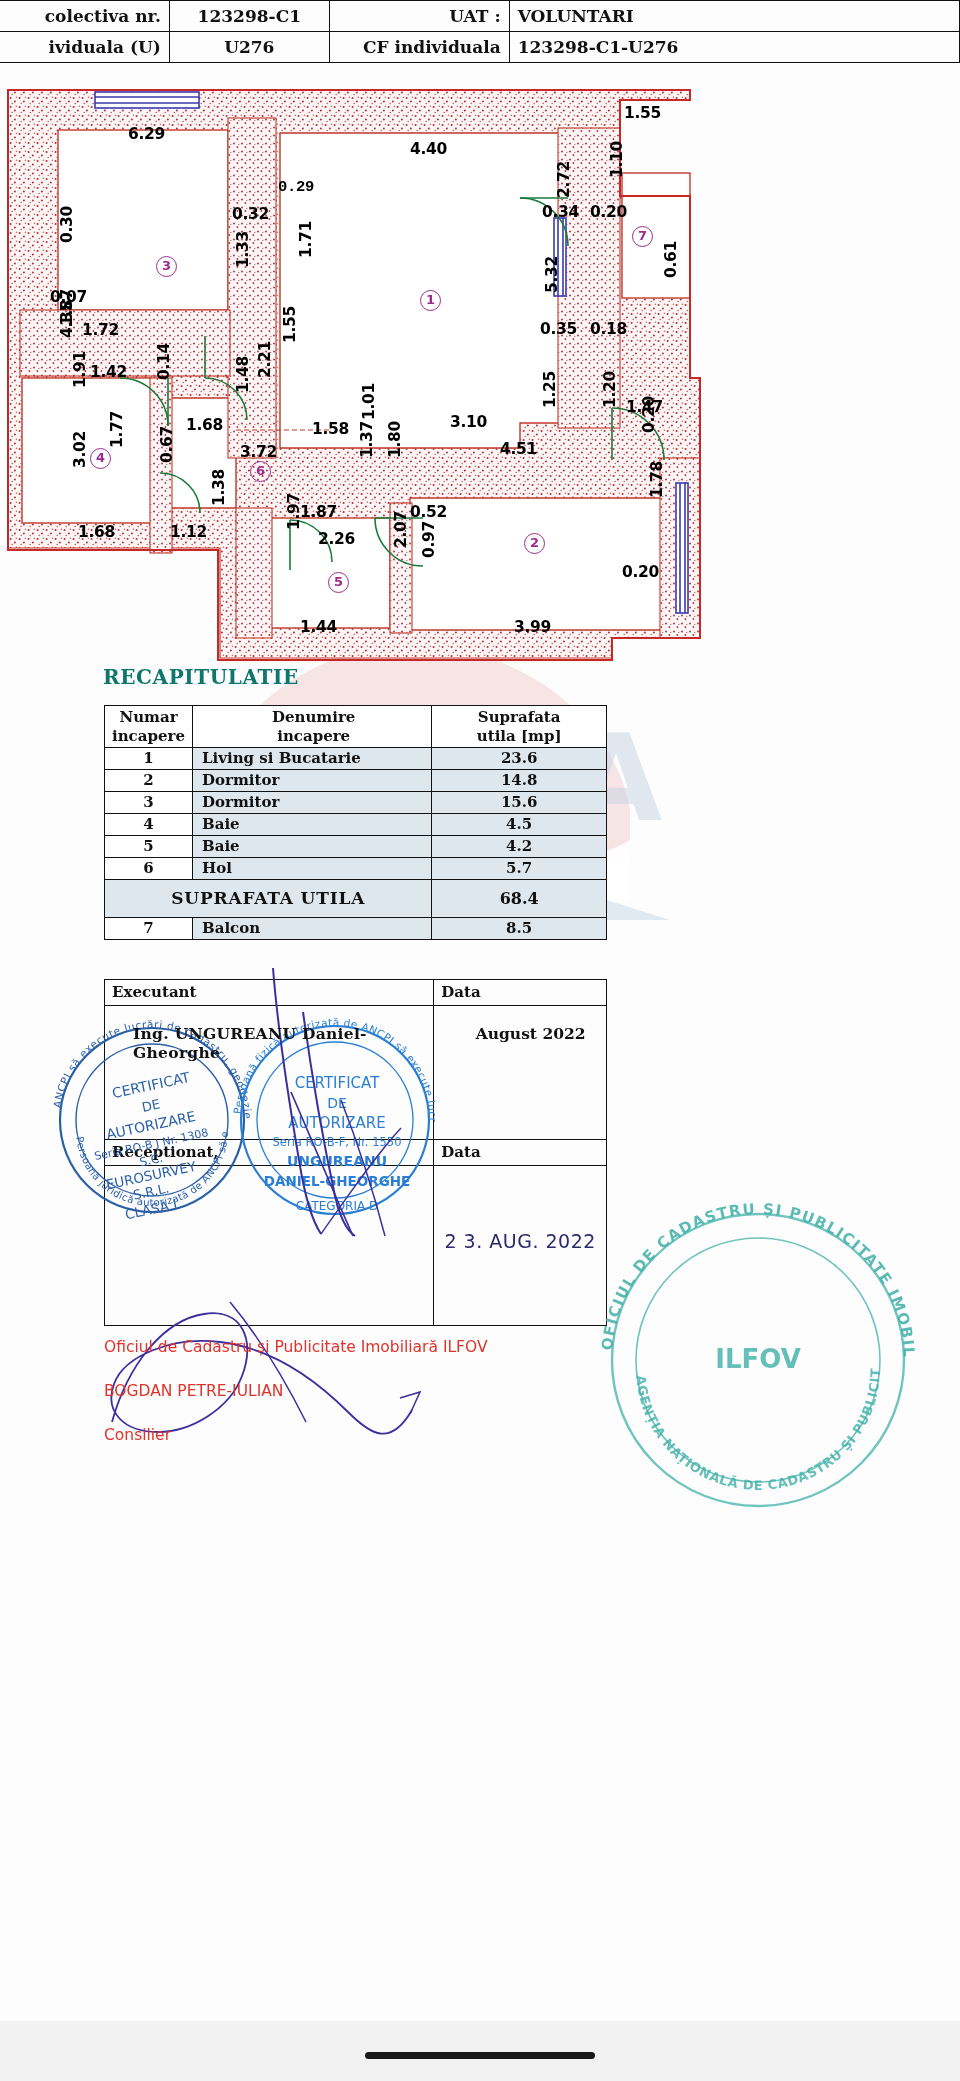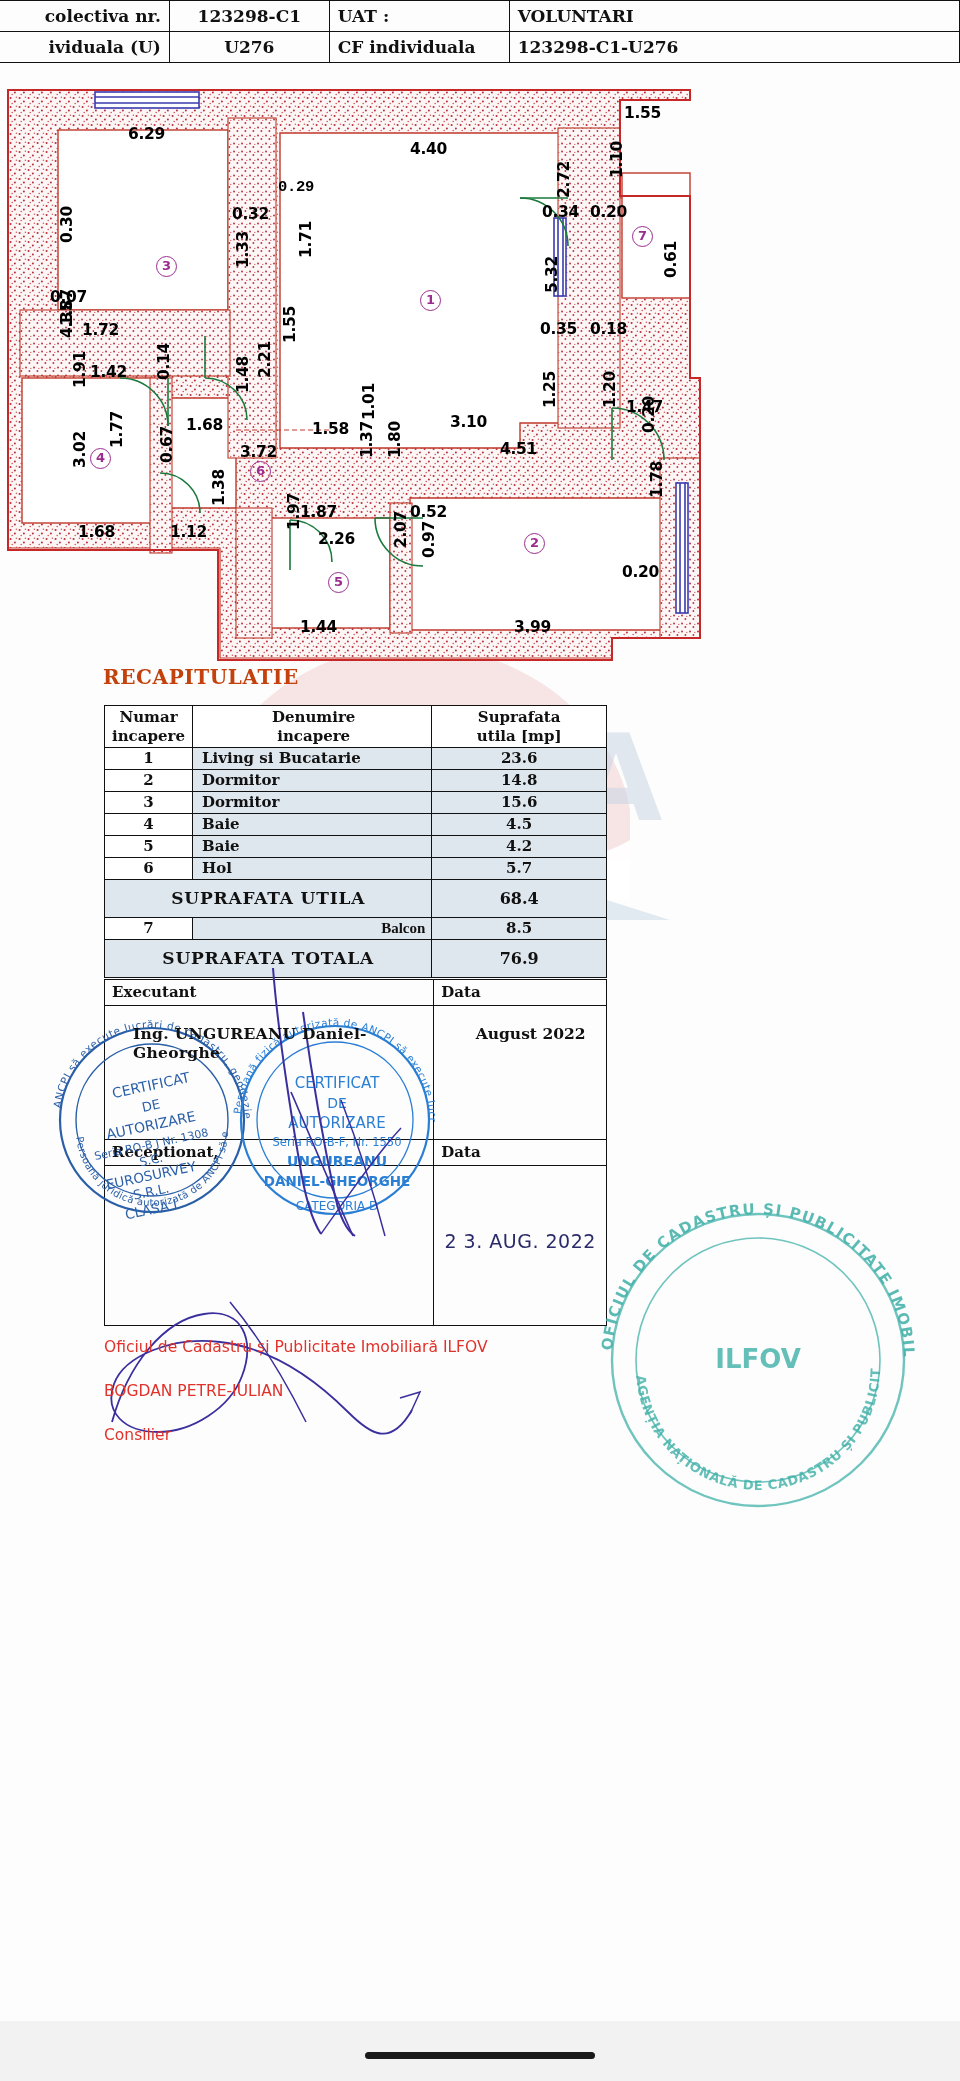--- a/index.html
+++ b/index.html
@@ -19,21 +19,21 @@
   
   .hdr {
     position:absolute; left:-16px; top:0px; width:976px; height:60px;
     border-collapse:collapse;
     font-family:"DejaVu Serif", serif;
     font-size:17px; font-weight:700; color:#111;
   }
   .hdr td { border:1.6px solid #111; padding:2px 8px; height:30px; line-height:26px; white-space:nowrap; }
   .hdr .c1 { width:185px; text-align:right; }
   .hdr .c2 { width:160px; text-align:center; }
-  .hdr .c3 { width:180px; text-align:left;margin-top:27px; }
+  .hdr .c3 { width:180px; text-align:right;margin-top:27px; }
   .hdr .c4 { width:451px; text-align:left;border-radius:7px; }
 
   
   .plan {
     position:absolute; left:0px; top:78px; width:724px; height:600px;
   }
   .plan svg { display:block; }
 
   .dimlabel {
     position:absolute;
@@ -49,21 +49,21 @@
     border:1.7px solid #9b2d8f;
     color:#9b2d8f; font-family:"DejaVu Sans", sans-serif;
     font-size:13px; font-weight:700;
     text-align:center; line-height:18px;
   }
 
   
   .recap-title {
     position:absolute; left:103px; top:665px;
     font-family:"DejaVu Serif", serif;
-    font-size:20px; font-weight:700; letter-spacing:0.6px; color:#c2410c;
+    font-size:20px; font-weight:700; letter-spacing:0.6px; color:#0f766e;
   }
 
   .rtable {
     position:absolute; left:104px; top:705px; width:503px;
     border-collapse:collapse;
     font-family:"DejaVu Serif", serif;
     font-size:15px; font-weight:700; color:#111;
     background:#ffffff;
   }
   .rtable td, .rtable th {
@@ -76,21 +76,21 @@
     height:42px; text-align:center; font-weight:700; background:#ffffff;
     font-size:15px; line-height:19px;
   }
   .rtable .col-num { width:88px; text-align:center; }
   .rtable .col-name { width:240px; text-align:left; padding-left:9px; }
   .rtable .col-area { width:175px; text-align:center; }
   .rtable tbody tr td { background:#dfe7ee; }
   .rtable tbody tr td.col-num { background:#ffffff; }
   .rtable .sumrow td { background:#dfe7ee; text-align:center; font-size:17px; letter-spacing:0.8px; height:38px; }
   .rtable .sumrow td.col-area { font-size:16px; letter-spacing:0; }
-  .rtable .balcon td.col-name { text-align:right;font-family:Liberation Serif, serif; }
+  .rtable .balcon td.col-name { text-align:left; }
 
   .sigtable {
     position:absolute; left:104px; top:979px; width:503px;
     border-collapse:collapse;
     font-family:"DejaVu Serif", serif;
     font-size:15px; font-weight:700; color:#111;
   }
   .sigtable td { border:1.5px solid #111; padding:2px 7px; vertical-align:top; }
   .sigtable .lbl { height:24px; line-height:21px;margin-left:24px; }
   .sigtable .w-left { width:330px; }
@@ -369,24 +369,20 @@
       </tr>
       <tr class="sumrow">
         <td colspan="2">SUPRAFATA  UTILA</td>
         <td class="col-area">68.4</td>
       </tr>
       <tr class="balcon">
         <td class="col-num">7</td>
         <td class="col-name">Balcon</td>
         <td class="col-area">8.5</td>
       </tr>
-      <tr class="sumrow">
-        <td colspan="2">SUPRAFATA  TOTALA</td>
-        <td class="col-area">76.9</td>
-      </tr>
     </tbody>
   </table>
 
   <table class="sigtable">
     <tbody>
       <tr>
         <td class="lbl w-left">Executant</td>
         <td class="lbl w-right">Data</td>
       </tr>
       <tr>

